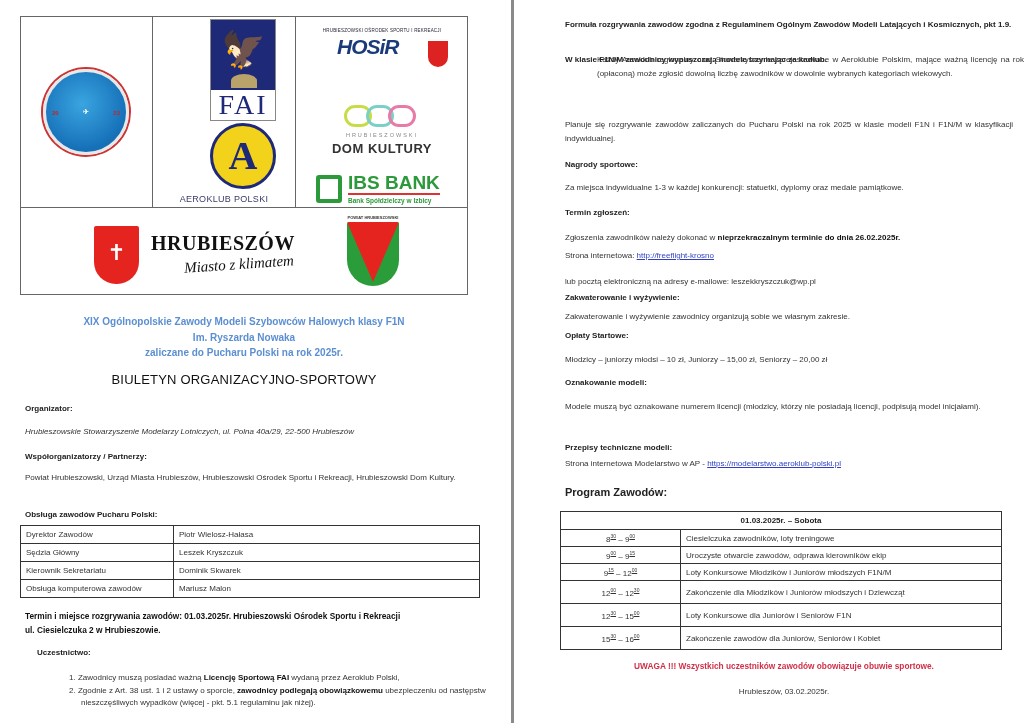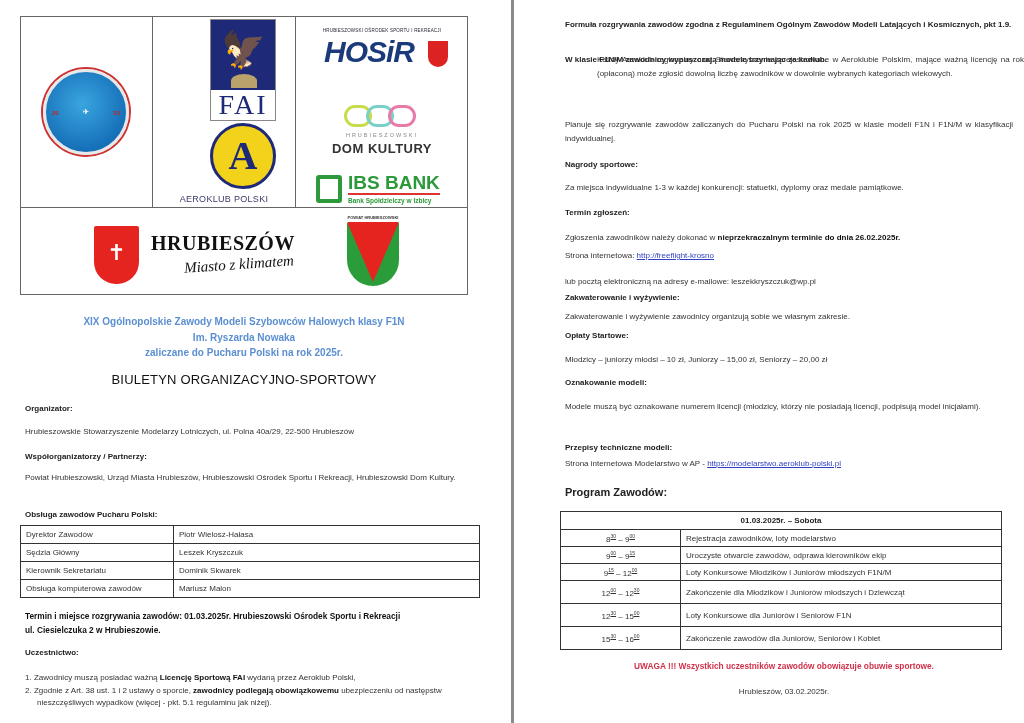--- a/index.html
+++ b/index.html
@@ -26,21 +26,21 @@
   .fai-logo { position: absolute; left: 57px; top: 2px; width: 66px; height: 102px; background: #1e2a78; border: 1px solid #888; }
   .fai-eagle { position: absolute; left: 10px; top: 8px; width: 44px; height: 44px; color: #fff; font-size: 36px; line-height: 44px; text-align: center; }
   .fai-globe { position: absolute; left: 20px; top: 54px; width: 26px; height: 14px; border-radius: 50% 50% 0 0; background: #b9a36b; }
   .fai-text { position: absolute; left: 0; right: 0; bottom: 0; height: 30px; background: #fff; color: #1e2a78; font-family: "Liberation Serif", serif; font-size: 28px; text-align: center; line-height: 30px; letter-spacing: 2px; }
 
   .aero-logo { position: absolute; left: 57px; top: 106px; width: 66px; height: 66px; border-radius: 50%; background: #f3d21b; border: 3px solid #1e2a78; }
   .aero-letter { position: absolute; left: 0; right: 0; top: 6px; text-align: center; font-size: 40px; color: #1e2a78; font-weight: bold; font-family: "Liberation Serif", serif; }
   .aero-name { position: absolute; left: 0; right: 0; top: 177px; text-align: center; font-size: 9px; color: #3a3a6a; letter-spacing: 0.3px; }
 
   .hosir-small { position: absolute; left: 0; right: 0; top: 11px; text-align: center; font-size: 4.5px; color: #223; letter-spacing: 0.2px; }
-  .hosir-logo { position: absolute; left: 28px; top: 18px; font-size: 30px; font-weight: bold; font-style: italic; color: #1a3a7a; letter-spacing: -1px; }
+  .hosir-logo { position: absolute; left: 41px; top: 18px; font-size: 21px; font-weight: bold; font-style: italic; color: #1a3a7a; letter-spacing: -1px; }
   .hosir-crest { position: absolute; left: 132px; top: 24px; width: 20px; height: 26px; background: #d22; border-radius: 0 0 10px 10px; }
 
   .dk-icon { position: absolute; left: 48px; top: 86px; width: 72px; height: 26px; }
   .dk-ring { position: absolute; width: 28px; height: 22px; border-radius: 11px; border: 3px solid; }
   .dk-small { position: absolute; left: 0; right: 0; top: 115px; text-align: center; font-size: 5.5px; letter-spacing: 2px; color: #888; }
   .dk-name { position: absolute; left: 0; right: 0; top: 124px; text-align: center; font-size: 13px; font-weight: bold; color: #333; letter-spacing: 0.5px; }
 
   .ibs-hex { position: absolute; left: 20px; top: 158px; width: 26px; height: 28px; border: 4px solid #2c9a3a; border-radius: 3px; }
   .ibs-name { position: absolute; left: 52px; top: 156px; font-size: 19px; font-weight: bold; color: #2c9a3a; border-bottom: 2px solid #d33; line-height: 20px; }
   .ibs-sub { position: absolute; left: 52px; top: 180px; font-size: 6.5px; font-weight: bold; color: #2c9a3a; }
@@ -59,21 +59,21 @@
   .main-title { position: absolute; left: 20px; width: 448px; text-align: center; font-size: 13px; font-weight: normal; color: #111; top: 372px; letter-spacing: 0.2px; }
   .lbl { position: absolute; font-size: 8px; font-weight: bold; color: #222; }
   .txt { position: absolute; font-size: 8px; color: #333; line-height: 12px; }
 
   .staff-table { position: absolute; left: 20px; top: 525px; width: 460px; border-collapse: collapse; font-size: 8px; color: #333; }
   .staff-table td { border: 1px solid #333; height: 18px; padding: 0 5px; }
   .staff-table td:first-child { width: 153px; }
 
   .termin { position: absolute; left: 25px; top: 609px; width: 450px; font-size: 8.3px; font-weight: bold; color: #111; line-height: 14px; }
   .list { position: absolute; left: 25px; top: 672px; width: 470px; font-size: 8px; color: #333; line-height: 12.5px; }
-  .list li { list-style: none; padding-left: 12px; text-indent: -12px; }
+  .list li { list-style: none; padding-left: 12px; text-indent: -12px; margin-left: 44px; }
   b { color: #111; }
 
   
   .r-lbl { position: absolute; left: 565px; font-size: 8px; font-weight: bold; color: #222; }
   .r-txt { position: absolute; left: 565px; width: 448px; font-size: 8px; color: #333; line-height: 14px; }
   .justify { text-align: justify; }
   a.link { color: #2f3fc4; text-decoration: underline; }
   .prog-title { position: absolute; left: 565px; top: 486px; font-size: 11px; font-weight: bold; color: #222; }
 
   .prog-table { position: absolute; left: 560px; top: 511px; width: 442px; border-collapse: collapse; font-size: 8px; color: #333; }
@@ -141,21 +141,21 @@
 
   <div class="blue-title">
     <div>XIX  Ogólnopolskie Zawody Modeli Szybowców Halowych klasy F1N</div>
     <div>Im. Ryszarda Nowaka</div>
     <div>zaliczane do Pucharu Polski na rok 2025r.</div>
   </div>
 
   <div class="main-title">BIULETYN ORGANIZACYJNO-SPORTOWY</div>
 
   <div class="lbl" style="left:25px;top:404px;">Organizator:</div>
-  <div class="txt" style="left:25px;top:426px;">Hrubieszowskie Stowarzyszenie Modelarzy Lotniczych, ul. Polna 40a/29, 22-500 Hrubieszów</div>
+  <div class="txt" style="left:25px;top:426px;font-style:italic;">Hrubieszowskie Stowarzyszenie Modelarzy Lotniczych, ul. Polna 40a/29, 22-500 Hrubieszów</div>
 
   <div class="lbl" style="left:25px;top:452px;text-align:right;">Współorganizatorzy / Partnerzy:</div>
   <div class="txt" style="left:25px;top:472px;width:440px;">Powiat Hrubieszowski, Urząd Miasta Hrubieszów, Hrubieszowski Ośrodek Sportu i Rekreacji, Hrubieszowski Dom Kultury.</div>
 
   <div class="lbl" style="left:25px;top:510px;">Obsługa zawodów Pucharu Polski:</div>
 
   <table class="staff-table">
     <tbody>
         <tr>
       <td>Dyrektor Zawodów</td>
@@ -174,21 +174,21 @@
       <td>Mariusz Malon</td>
     </tr>
   </tbody>
     </table>
 
   <div class="termin">
     <div>Termin i miejsce rozgrywania zawodów:  01.03.2025r.  Hrubieszowski Ośrodek Sportu i Rekreacji</div>
     <div>ul. Ciesielczuka 2 w Hrubieszowie.</div>
   </div>
 
-  <div class="lbl" style="left:25px;top:648px;">Uczestnictwo:</div>
+  <div class="lbl" style="left:37px;top:648px;">Uczestnictwo:</div>
 
   <ol class="list">
     <li>
       <span>1.</span> <span>Zawodnicy muszą posiadać ważną </span><b>Licencję Sportową FAI</b><span> wydaną przez Aeroklub Polski,</span>
     </li>
     <li>
       <span>2.</span> <span>Zgodnie z Art. 38 ust. 1 i 2 ustawy o sporcie, </span><b>zawodnicy podlegają obowiązkowemu</b><span> ubezpieczeniu od następstw nieszczęśliwych wypadków (więcej - pkt. 5.1 regulaminu jak niżej).</span>
     </li>
   </ol>
 </div>
@@ -230,21 +230,21 @@
 
 <div class="prog-title">Program Zawodów:</div>
 
 <table class="prog-table">
   <tbody>
       <tr>
     <th colspan="2">01.03.2025r. – Sobota</th>
   </tr>
   <tr class="h17">
     <td class="time"><span>8</span><sup>30</sup> – <span>9</span><sup>00</sup></td>
-    <td>Rejestracja zawodników, loty modelarstwo</td>
+    <td>Ciesielczuka zawodników, loty treningowe</td>
   </tr>
   <tr class="h17">
     <td class="time"><span>9</span><sup>00</sup> – <span>9</span><sup>15</sup></td>
     <td>Uroczyste otwarcie zawodów, odprawa kierowników ekip</td>
   </tr>
   <tr class="h17">
     <td class="time"><span>9</span><sup>15</sup> – <span>12</span><sup>00</sup></td>
     <td>Loty Konkursowe Młodzików i Juniorów młodszych F1N/M</td>
   </tr>
   <tr class="h23">

